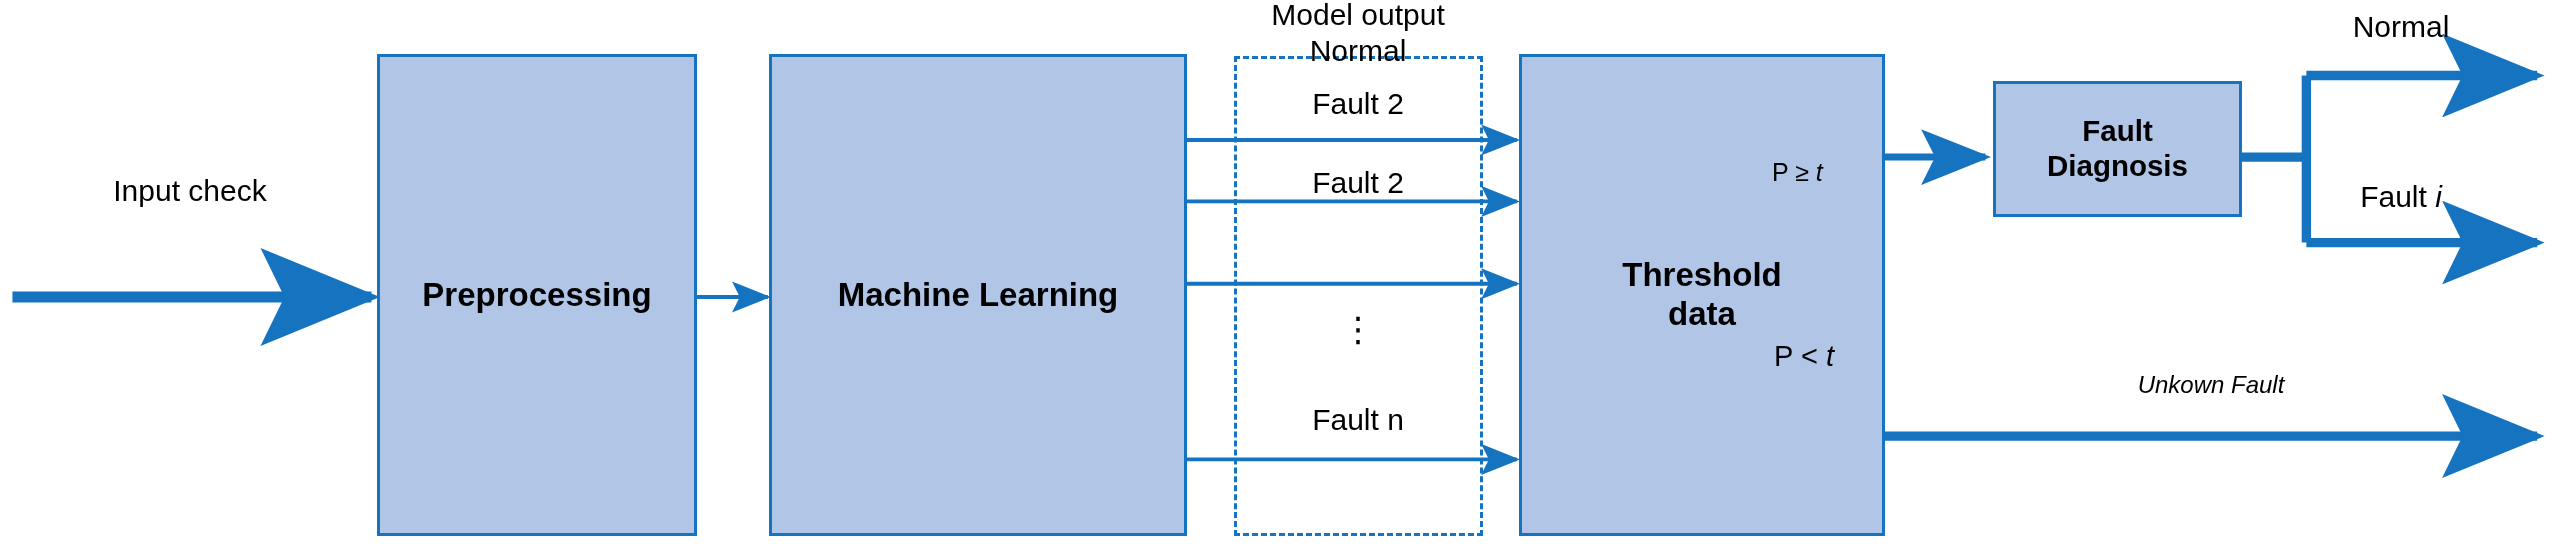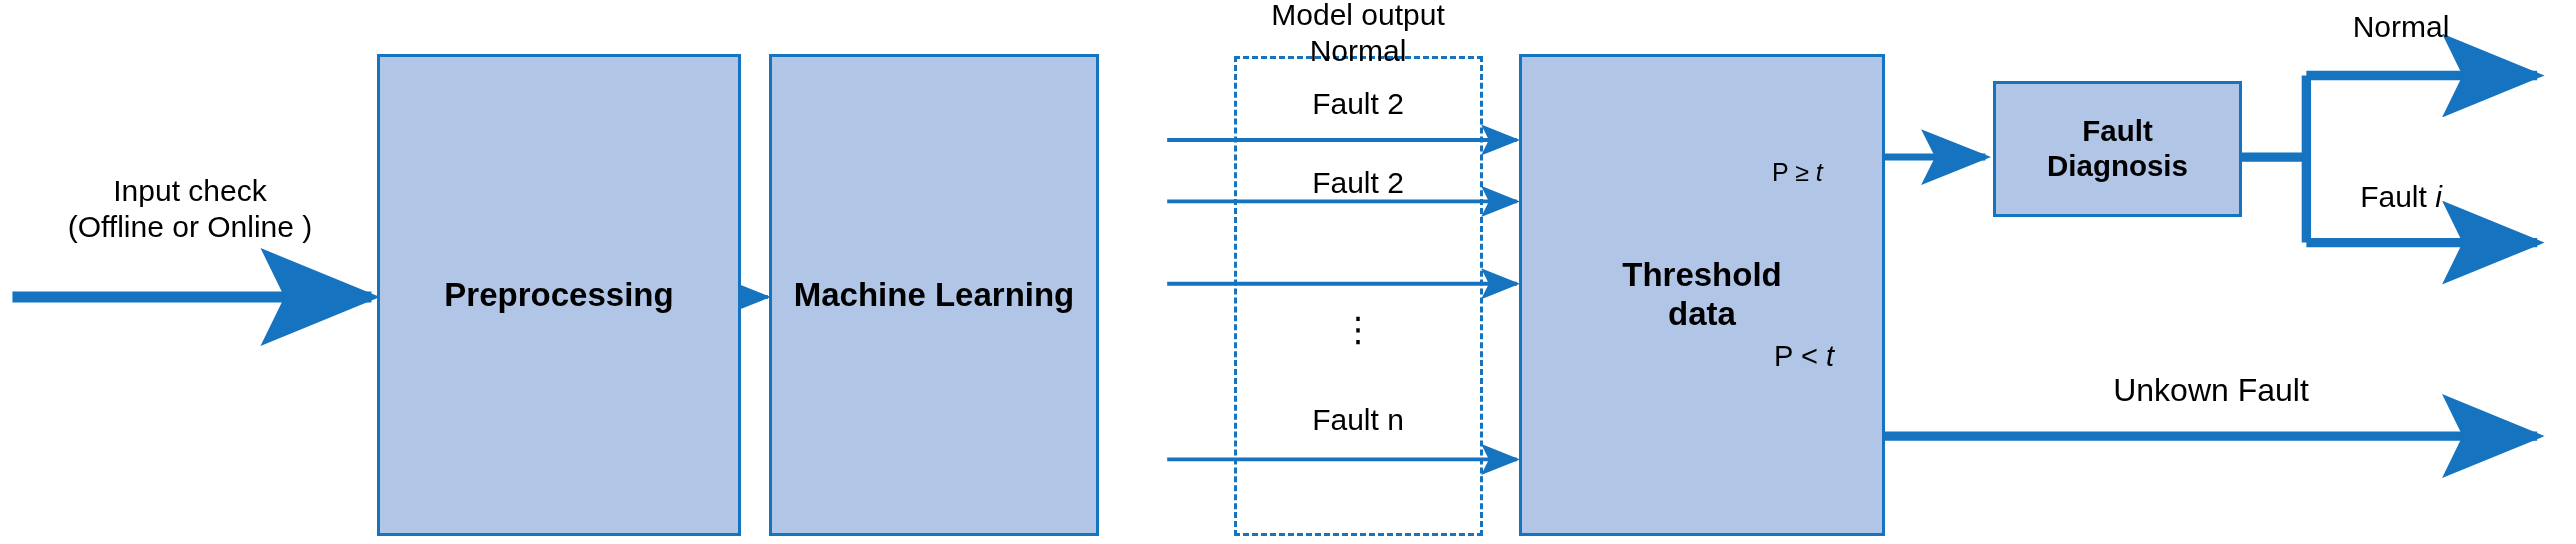--- a/index.html
+++ b/index.html
@@ -98,28 +98,27 @@
     <path d="M2411,561 L3265,561" fill="none" stroke="#1573c0" stroke-width="12" marker-end="url(#ah-thick)"></path>
 
     <path d="M2884,202 L2968,202" fill="none" stroke="#1573c0" stroke-width="12"></path>
     <path d="M2968,97 L2968,312" fill="none" stroke="#1573c0" stroke-width="12"></path>
     <path d="M2968,97 L3265,97" fill="none" stroke="#1573c0" stroke-width="12" marker-end="url(#ah-thick)"></path>
     <path d="M2968,312 L3265,312" fill="none" stroke="#1573c0" stroke-width="12" marker-end="url(#ah-thick)"></path>
   </svg>
 
   <div class="lbl center" style="left:190px; top:173px; font-size:30px;">
     <div>Input check</div>
-    <div>(Offline or Online )</div>
   </div>
 
-  <div class="proc-box" style="left:377px; top:54px; width:364px; height:482px; font-size:33px;">
+  <div class="proc-box" style="left:377px; top:54px; width:320px; height:482px; font-size:33px;">
     <span>Preprocessing</span>
   </div>
 
-  <div class="proc-box" style="left:769px; top:54px; width:330px; height:482px; font-size:33px;">
+  <div class="proc-box" style="left:769px; top:54px; width:418px; height:482px; font-size:33px;">
     <div>
       <div>Machine Learning</div>
     </div>
   </div>
 
   <div class="lbl center" style="left:1358px; top:-3.1px; font-size:30px;">
     <span>Model output</span>
   </div>
 
   <div class="dashed-box" style="left:1234px; top:56px; width:249px; height:480px;"></div>
@@ -160,18 +159,18 @@
       <div>Diagnosis</div>
     </div>
   </div>
 
   <div class="lbl center" style="left:2401px; top:9.3px; font-size:30px;">
     <span>Normal</span>
   </div>
   <div class="lbl center" style="left:2401px; top:179px; font-size:30px;">
     <span>Fault </span><span class="ital">i</span>
   </div>
-  <div class="lbl center" style="left:2211px; top:371px; font-size:32px;">
+  <div class="lbl center" style="left:2211px; top:371px; font-size:24px;font-style:italic;">
     <span>Unkown Fault</span>
   </div>
 
 </div>
 
 
 </body></html>

